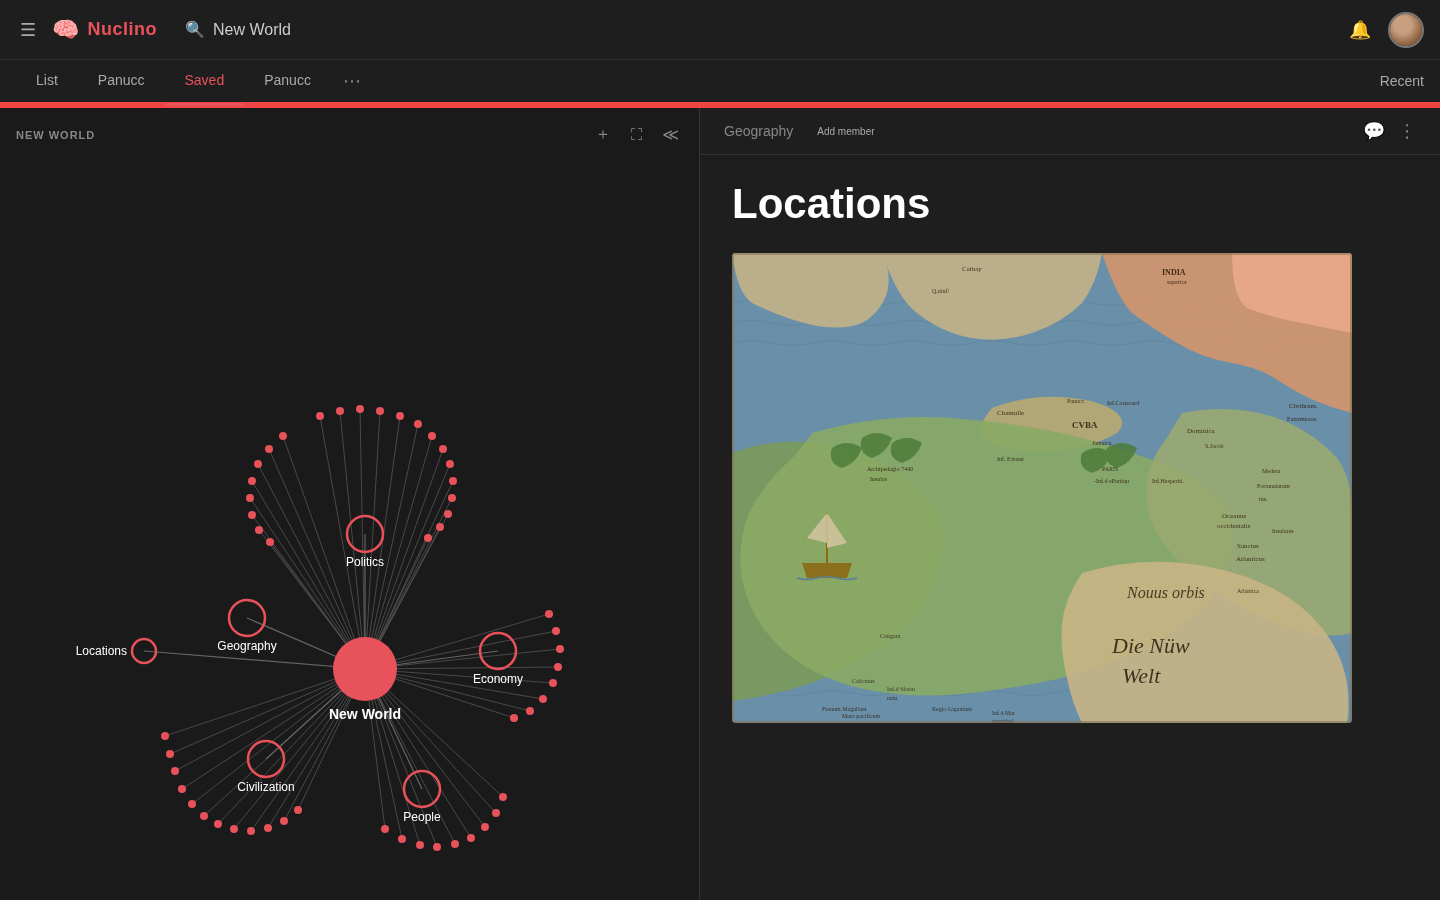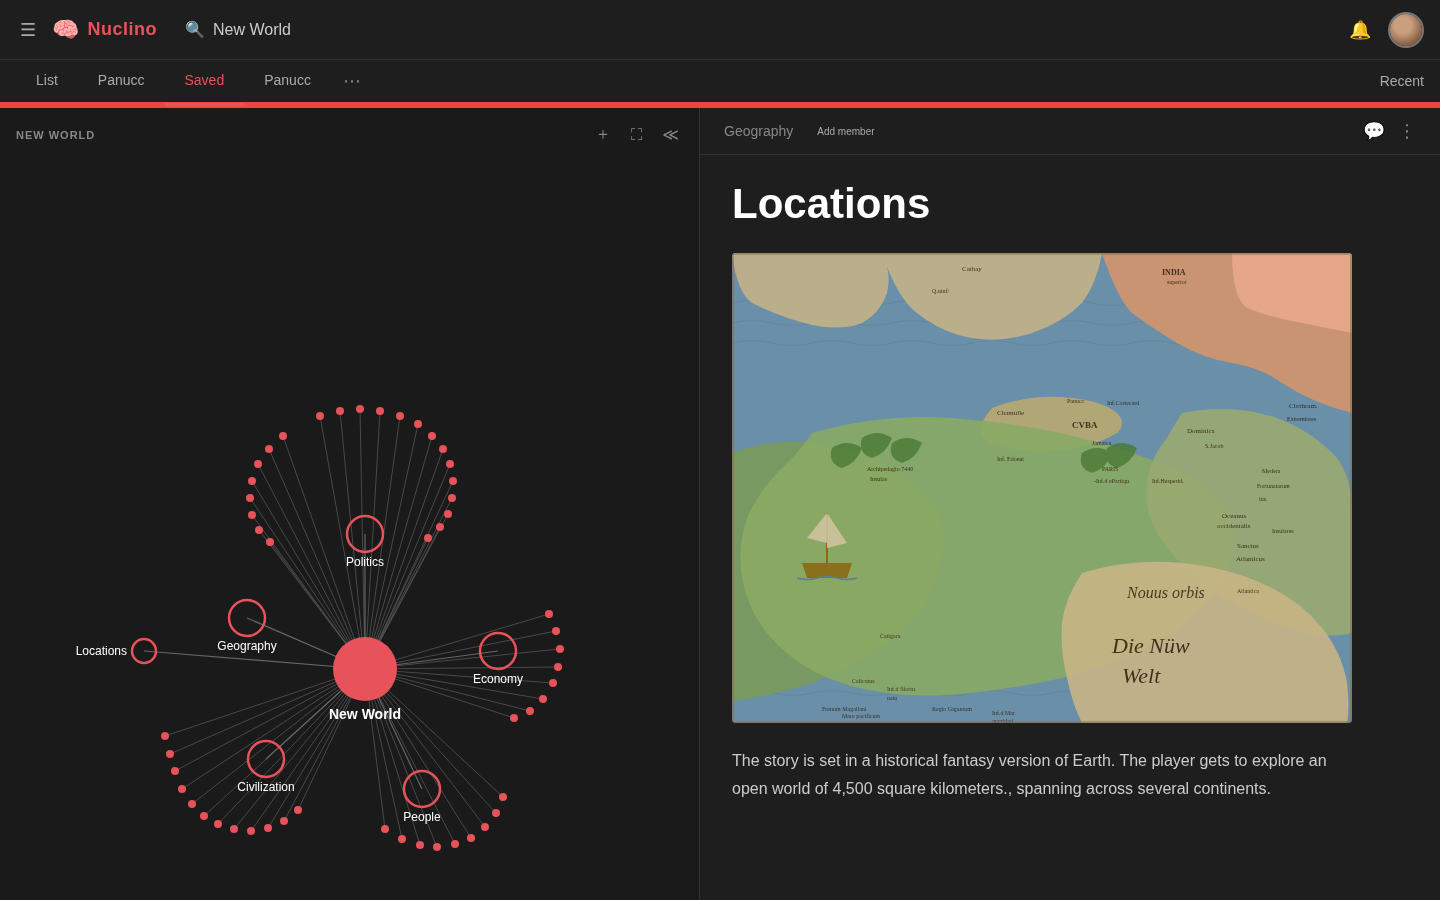--- a/index.html
+++ b/index.html
@@ -515,16 +515,15 @@
             <text x="260" y="462" font-size="6">Inf.d Mar</text>
             <text x="260" y="470" font-size="6">queridad</text>
             <text x="110" y="465" font-size="6">Mare pacificum</text>
             <text x="90" y="458" font-size="6">Frenum Magallani</text>
           </g>
 
           <rect x="1" y="1" width="618" height="468" fill="none" stroke="#8a7050" stroke-width="2" opacity="0.6"></rect>
         </svg>
       </div>
 
-      <p class="doc-text">The story is set in a historical fantasy version of Earth. The player gets to explore an open world of 4,500 square kilometers., spanning across several continents.</p>
     </div>
   </div>
 </div>
 
 </body></html>

